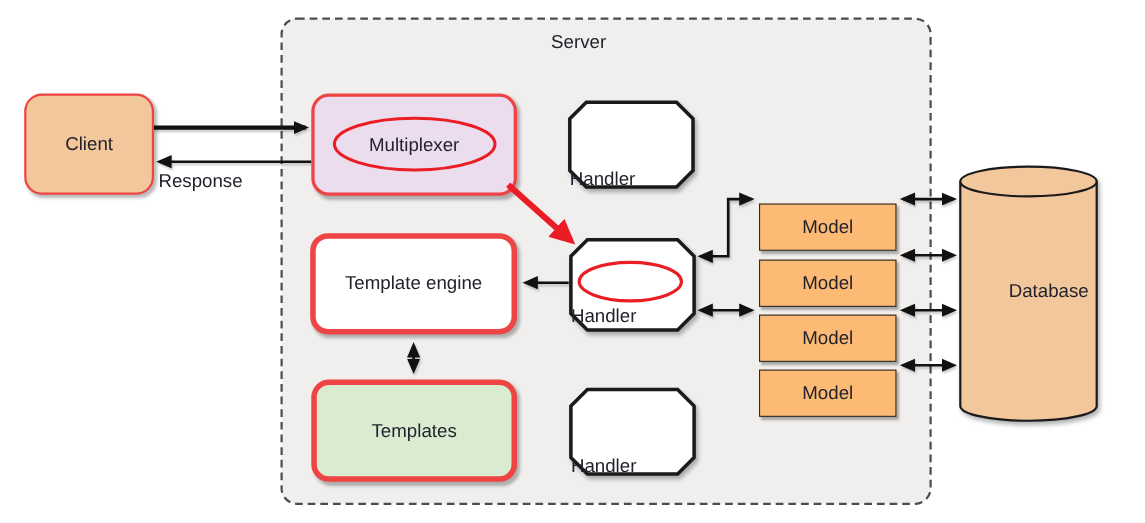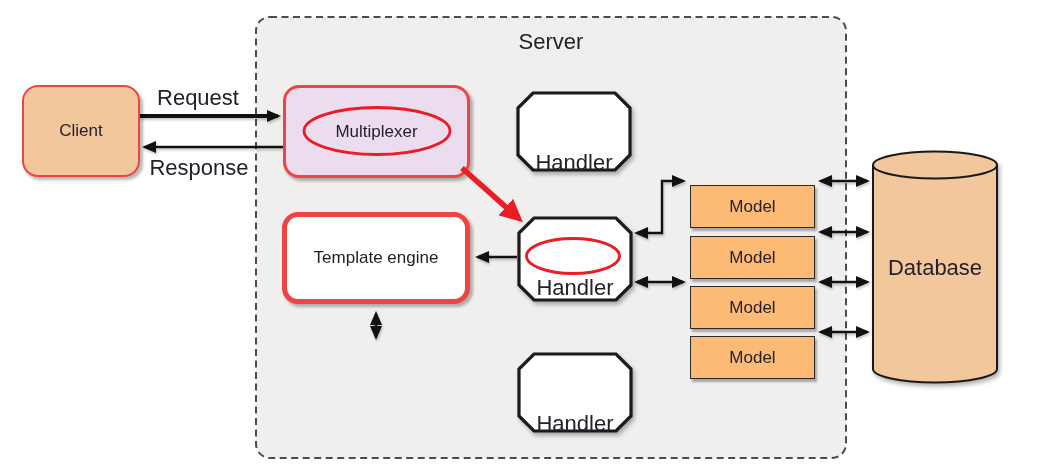--- a/index.html
+++ b/index.html
@@ -11,40 +11,40 @@
   .stage svg{position:absolute;left:0;top:0;}
   #base-layer{z-index:1;}
   #overlay-layer{z-index:3;pointer-events:none;}
   .node,.lbl{position:absolute;z-index:2;box-sizing:border-box;}
   .node{
     display:flex;align-items:center;justify-content:center;
     font-size:17px;line-height:20px;text-align:center;
     border:5px solid #ef4444;border-radius:16px;
     box-shadow:2.5px 3px 3px rgba(0,0,0,0.28);
   }
-  .lbl{font-size:22px;text-align:center;}
+  .lbl{font-size:17px;}
   .client{left:22px;top:85px;width:118px;height:92px;background:#f2c79b;border-width:2.2px;}
   .multiplexer{left:283px;top:85px;width:187px;height:93px;background:#ebdcee;border-width:3.5px;}
   .template-engine{left:282px;top:212px;width:188px;height:92px;background:#ffffff;}
   .templates{left:283px;top:345px;width:187px;height:93px;background:#d9ecd2;}
   .model{
     width:125px;height:43px;left:690px;background:#fdba74;
     border:1.8px solid #2a2a2a;border-radius:0;
     box-shadow:2px 2.5px 2px rgba(0,0,0,0.3);
     margin-top:25px;
   }
   .model-1{top:160px;}.model-2{top:211px;}.model-3{top:261px;}.model-4{top:311px;}
   .server-label{left:501px;top:29px;width:100px;}
   .request-label{left:148px;top:85px;width:100px;}
   .response-label{left:144px;top:155px;width:110px;}
   .handler-label{width:112px;line-height:22px;margin-top:32px;}
   .handler-label-1{left:518px;top:120px;}
   .handler-label-2{left:519px;top:245px;}
   .handler-label-3{left:519px;top:381px;}
-  .database-label{left:873px;top:255px;width:124px;}
+  .database-label{left:873px;top:255px;width:124px;padding-left:44px;}
   .shape-shadow{filter:drop-shadow(2.5px 3px 2px rgba(0,0,0,0.3));}
   .arrow-shadow{filter:drop-shadow(1.5px 2px 1px rgba(0,0,0,0.22));}
 </style>
 </head>
 <body>
 
 <div class="stage">
 
   <svg id="base-layer" width="1041" height="475" viewBox="0 0 1041 475">
     <defs>
@@ -79,27 +79,27 @@
       <path d="M821,181 H867" stroke-width="2.4" marker-start="url(#ah)" marker-end="url(#ah)"></path>
       <path d="M821,232 H867" stroke-width="2.4" marker-start="url(#ah)" marker-end="url(#ah)"></path>
       <path d="M821,282 H867" stroke-width="2.4" marker-start="url(#ah)" marker-end="url(#ah)"></path>
       <path d="M821,332 H867" stroke-width="2.4" marker-start="url(#ah)" marker-end="url(#ah)"></path>
     </g>
   </svg>
 
   <div class="node client">Client</div>
   <div class="node template-engine">Template engine</div>
   <div class="node multiplexer">Multiplexer</div>
+  <div class="node templates">Templates</div>
   <div class="node model model-1">Model</div>
   <div class="node model model-2">Model</div>
   <div class="node model model-3">Model</div>
   <div class="node model model-4">Model</div>
 
   <div class="lbl server-label">Server</div>
-  <div class="lbl request-label">Request</div>
   <div class="lbl response-label">Response</div>
   <div class="lbl handler-label handler-label-1">Handler</div>
   <div class="lbl handler-label handler-label-2">Handler</div>
   <div class="lbl handler-label handler-label-3">Handler</div>
   <div class="lbl database-label">Database</div>
 
   <svg id="overlay-layer" width="1041" height="475" viewBox="0 0 1041 475">
     <defs>
       <marker id="ahr2" markerUnits="userSpaceOnUse" markerWidth="24" markerHeight="22" refX="15" refY="11" orient="auto">
         <path d="M0,0 L23,11 L0,22 Z" fill="#ea1d25"></path>

